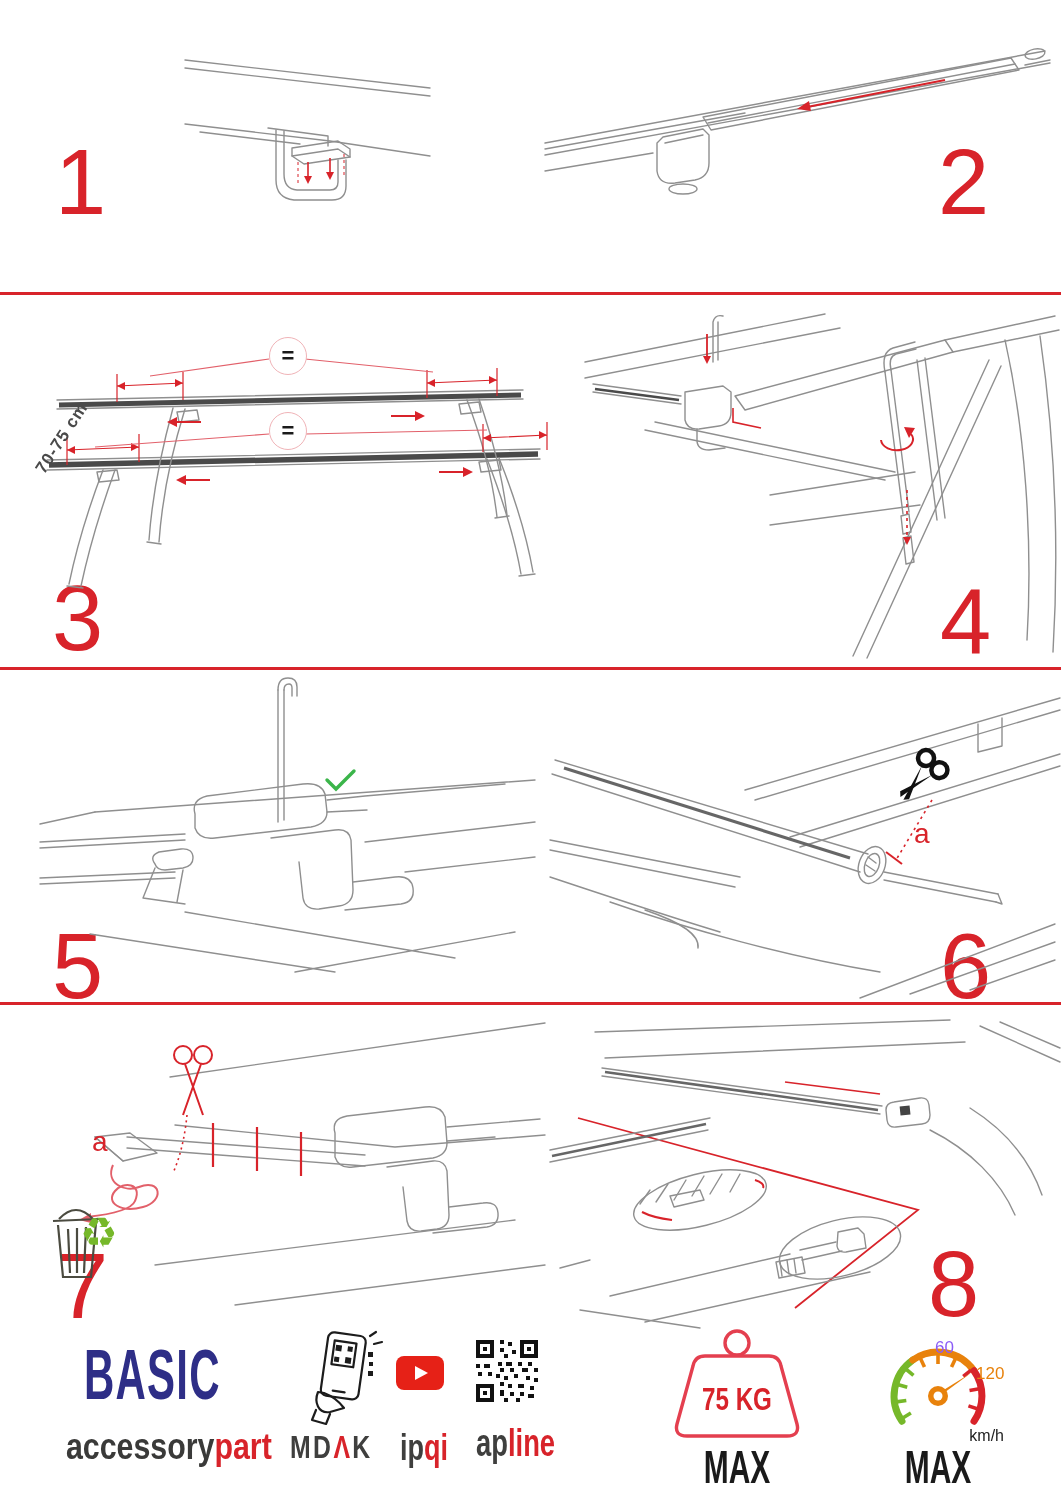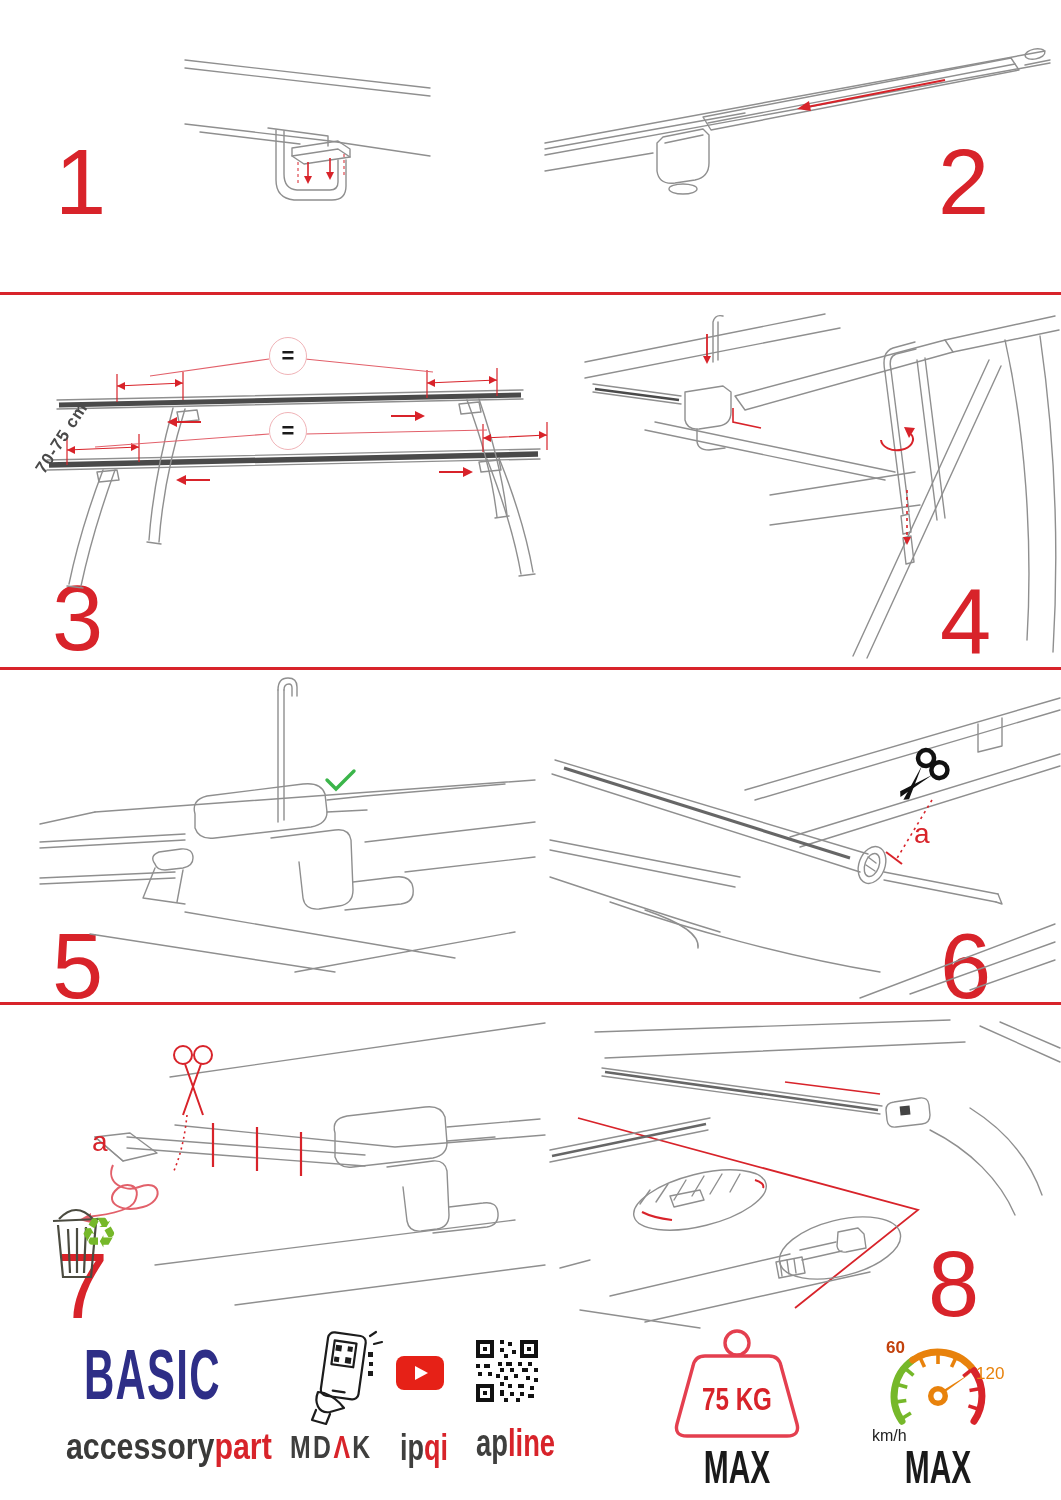--- a/index.html
+++ b/index.html
@@ -30,23 +30,23 @@
   .logo-ipqi{position:absolute;left:400px;top:1430px;font-size:36px;font-weight:bold;line-height:1;
     transform:scaleX(0.75);transform-origin:left top;color:#3f3f3e;white-space:nowrap;}
   .logo-ipqi .red-part{color:#d8232a;}
   .logo-apline{position:absolute;left:476px;top:1424px;font-size:38px;font-weight:bold;line-height:1;
     transform:scaleX(0.72);transform-origin:left top;color:#3f3f3e;white-space:nowrap;}
   .logo-apline .red-part{color:#d8232a;}
   .weight-value{position:absolute;left:664px;top:1382px;width:146px;text-align:center;color:#d8232a;
     font-size:31px;font-weight:bold;transform:scaleX(0.78);}
   .max-label{position:absolute;font-size:46px;font-weight:bold;color:#1a1a1a;line-height:1;text-align:center;
     transform:scaleX(0.65);}
-  .gauge-low{position:absolute;left:886px;top:1338px;color:#c2410c;font-size:17px;font-weight:bold;}
+  .gauge-low{position:absolute;left:935px;top:1338px;color:#8b5cf6;font-size:17px;font-weight:normal;}
   .gauge-high{position:absolute;left:976px;top:1364px;color:#e8820c;font-size:17px;font-weight:normal;}
-  .gauge-unit{position:absolute;left:872px;top:1427px;width:132px;text-align:left;color:#222;font-size:16px;}
+  .gauge-unit{position:absolute;left:872px;top:1427px;width:132px;text-align:right;color:#222;font-size:16px;}
 </style>
 </head>
 <body>
 
 <span class="step-num" style="left:55px;top:136px;">1</span>
 <svg class="abs" style="left:180px;top:28px;" width="255" height="210" viewBox="0 0 255 210">
   <path class="line" d="M5,32 L250,60"></path>
   <path class="line" d="M5,40 L250,68"></path>
   <path class="line" d="M5,96 L150,113 L250,128"></path>
   <path class="line" d="M20,104 L120,116"></path>

